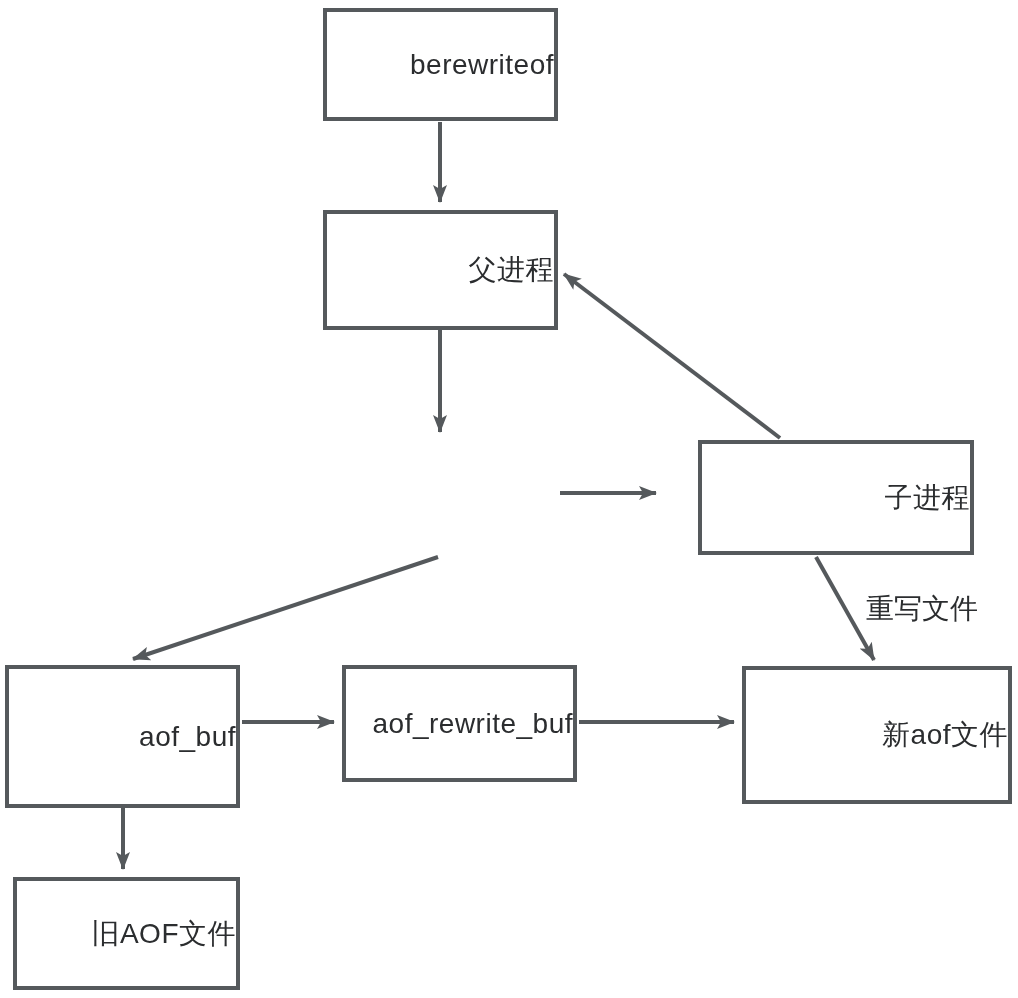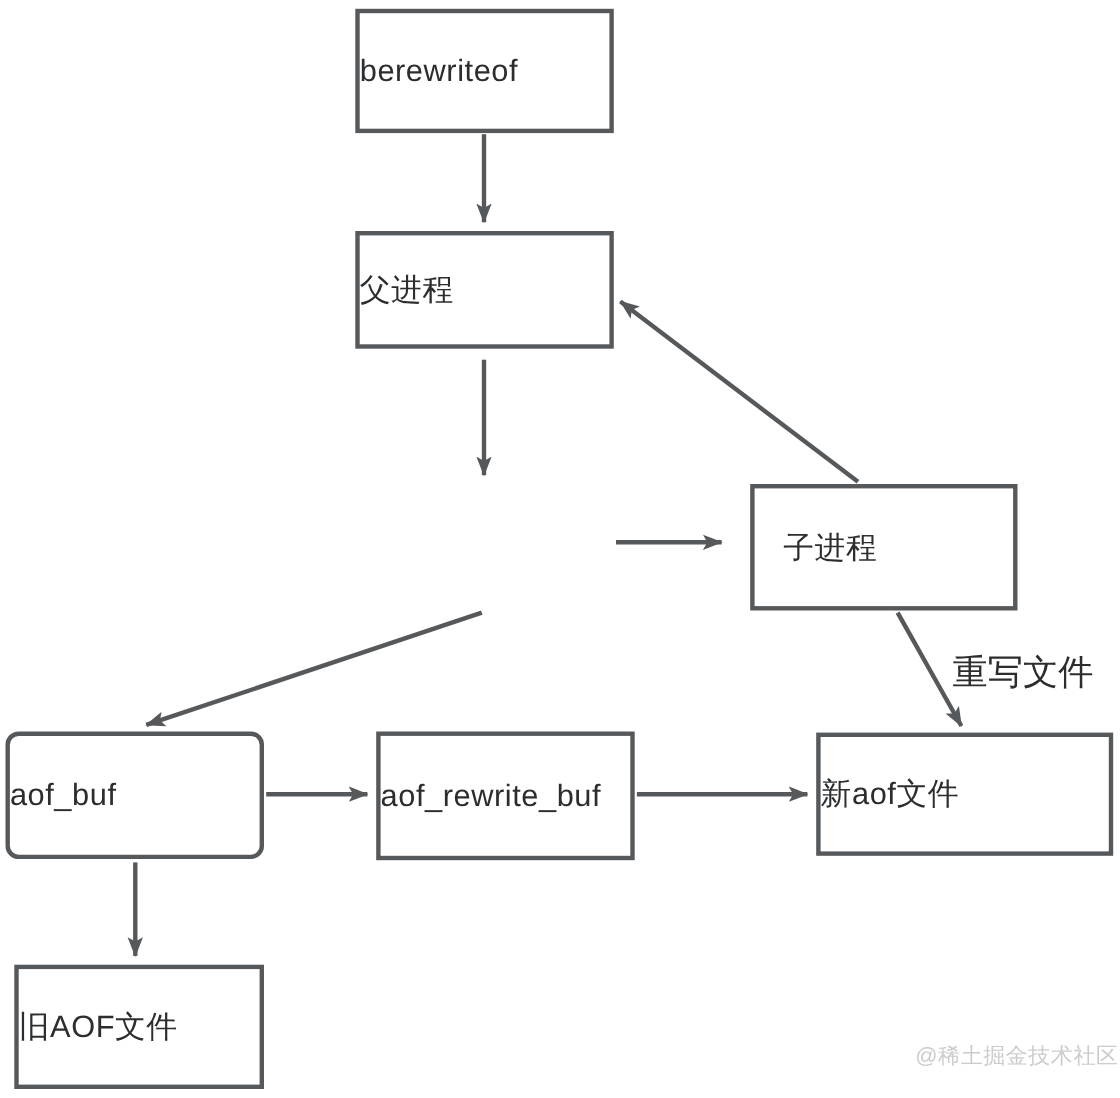--- a/index.html
+++ b/index.html
@@ -28,39 +28,39 @@
     stroke: var(--line);
     stroke-width: 4;
   }
   #arrows path.head { fill: var(--line); }
   .node {
     position: absolute;
     border: 4px solid var(--line);
     background: var(--background);
     display: flex;
     align-items: center;
-    justify-content: flex-start;
+    justify-content: flex-end;
     font-size: 28px;
     color: var(--text);
     letter-spacing: 0.5px;
   }
   
   .n-berewriteof     { left: 323px; top:   8px; width: 235px; height: 113px; }
-  .n-parent          { left: 323px; top: 210px; width: 235px; height: 107px; }
+  .n-parent          { left: 323px; top: 210px; width: 235px; height: 120px; }
   .n-fork            { left: 323px; top: 440px; width: 235px; height: 115px; }
-  .n-child           { left: 682px; top: 440px; width: 243px; height: 115px; padding-left: 26px; }
-  .n-aofbuf          { left:   5px; top: 665px; width: 235px; height: 116px; border-radius: 12px; }
+  .n-child           { left: 698px; top: 440px; width: 276px; height: 115px; padding-left: 26px; }
+  .n-aofbuf          { left:   5px; top: 665px; width: 235px; height: 143px; }
   .n-aofrewritebuf   { left: 342px; top: 665px; width: 235px; height: 117px; }
-  .n-newaof          { left: 742px; top: 666px; width: 270px; height: 112px; }
+  .n-newaof          { left: 742px; top: 666px; width: 270px; height: 138px; }
   .n-oldaof          { left:  13px; top: 877px; width: 227px; height: 113px; }
   .edge-label {
     position: absolute;
     left: 866px;
     top: 590px;
-    font-size: 32px;
+    font-size: 28px;
     color: var(--text);
     white-space: nowrap;
   }
   .watermark {
     position: absolute;
     left: 832px;
     top: 946px;
     font-size: 20px;
     color: var(--watermark);
     letter-spacing: 0.5px;
@@ -122,15 +122,14 @@
   <div class="node n-newaof">
     <span>新aof文件</span>
   </div>
 
   <div class="node n-oldaof">
     <span>旧AOF文件</span>
   </div>
 
   <div class="edge-label">重写文件</div>
 
-  <div class="watermark">@稀土掘金技术社区</div>
 
 </div>
 
 </body></html>

